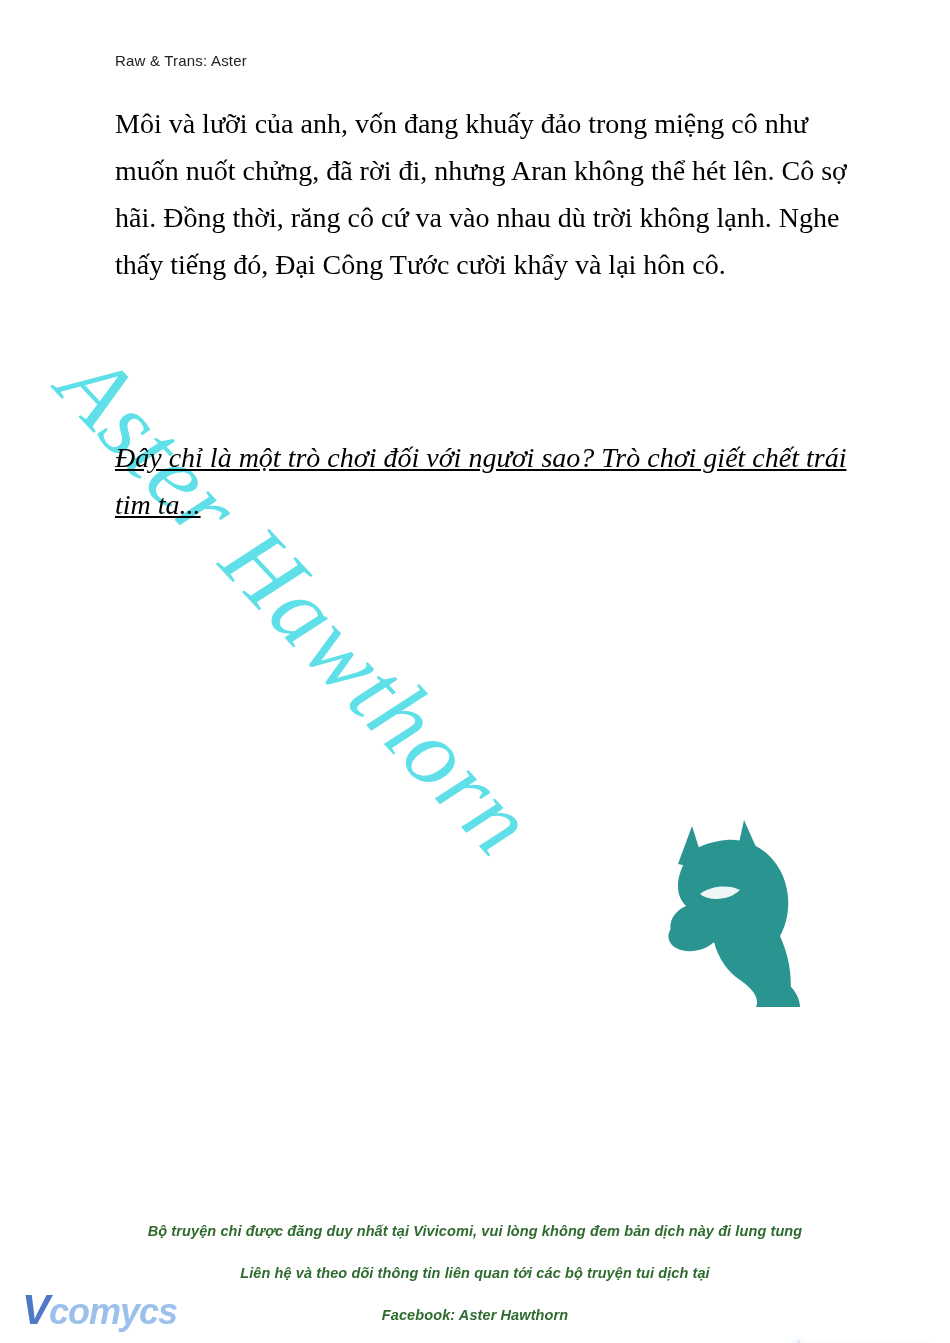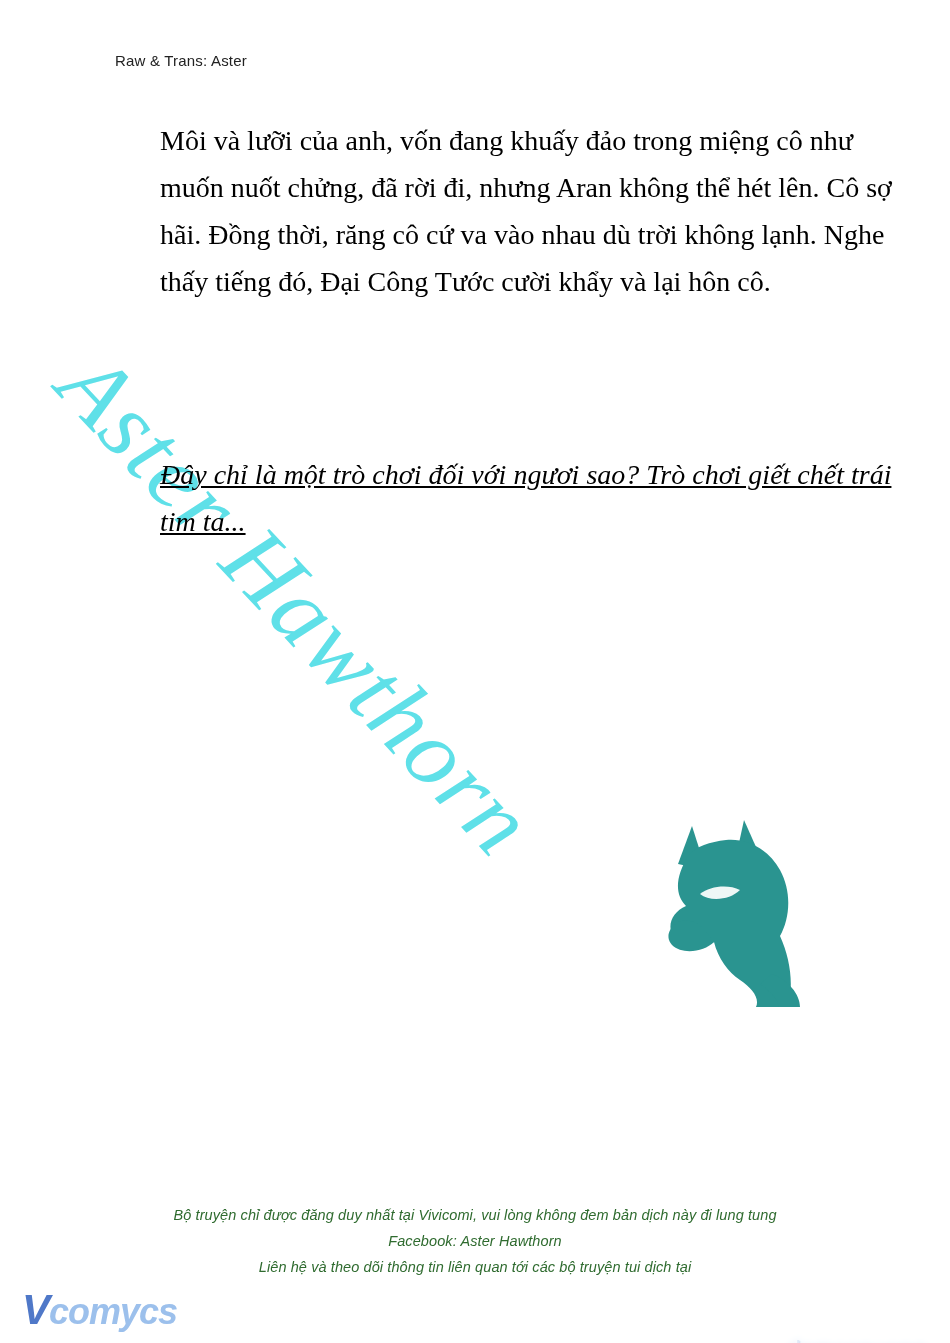--- a/index.html
+++ b/index.html
@@ -56,24 +56,23 @@
     width: 170px;
     height: 200px;
     z-index: 2;
     pointer-events: none;
   }
 
   
   #content {
     position: absolute;
     left: 115px;
-    top: 117px;
+    top: 100px;
     width: 740px;
     z-index: 3;
-    margin-left: 45px;
   }
   .para {
     font-family: "Liberation Serif", "DejaVu Serif", serif;
     font-size: 28px;
     line-height: 47px;
     color: #000000;
     margin: 0;
     text-align: left;
   }
   .para.italic {
@@ -87,27 +86,28 @@
   #footer-note {
     position: absolute;
     left: 0;
     top: 1202px;
     width: 950px;
     text-align: center;
     z-index: 3;
   }
   #footer-note .fline {
     font-family: "Liberation Sans", "DejaVu Sans", sans-serif;
-    font-weight: normal;
+    font-weight: bold;
     font-style: italic;
     font-size: 14.5px;
     color: #2f6b2f;
     line-height: 26px;
     letter-spacing: 0.1px;
     white-space: nowrap;
+    margin-top: 16px;
   }
 
   
   #brand-logo {
     position: absolute;
     left: 22px;
     top: 1290px;
     z-index: 3;
     font-family: "Liberation Sans", "DejaVu Sans", sans-serif;
     font-weight: bold;
@@ -181,22 +181,22 @@
     <div class="gap-lg"></div>
     <div class="gap-md"></div>
     <p class="para italic">Đây chỉ là một trò chơi đối với ngươi sao? Trò chơi giết chết trái tim ta...</p>
     <div class="gap-lg"></div>
     <div class="gap-lg"></div>
     <div class="gap-lg"></div>
   </div>
 
   <div id="footer-note">
     <div class="fline">Bộ truyện chỉ được đăng duy nhất tại Vivicomi, vui lòng không đem bản dịch này đi lung tung</div>
+    <div class="fline">Liên hệ và theo dõi thông tin liên quan tới các bộ truyện tui dịch tại</div>
     <div class="fline">Facebook: Aster Hawthorn</div>
-    <div class="fline">Liên hệ và theo dõi thông tin liên quan tới các bộ truyện tui dịch tại</div>
   </div>
 
   <div id="brand-logo">
     <span class="logo-v">V</span><span class="logo-rest">comycs</span>
   </div>
 
   <div id="site-tag">damconuong</div>
 
 </div>
 

